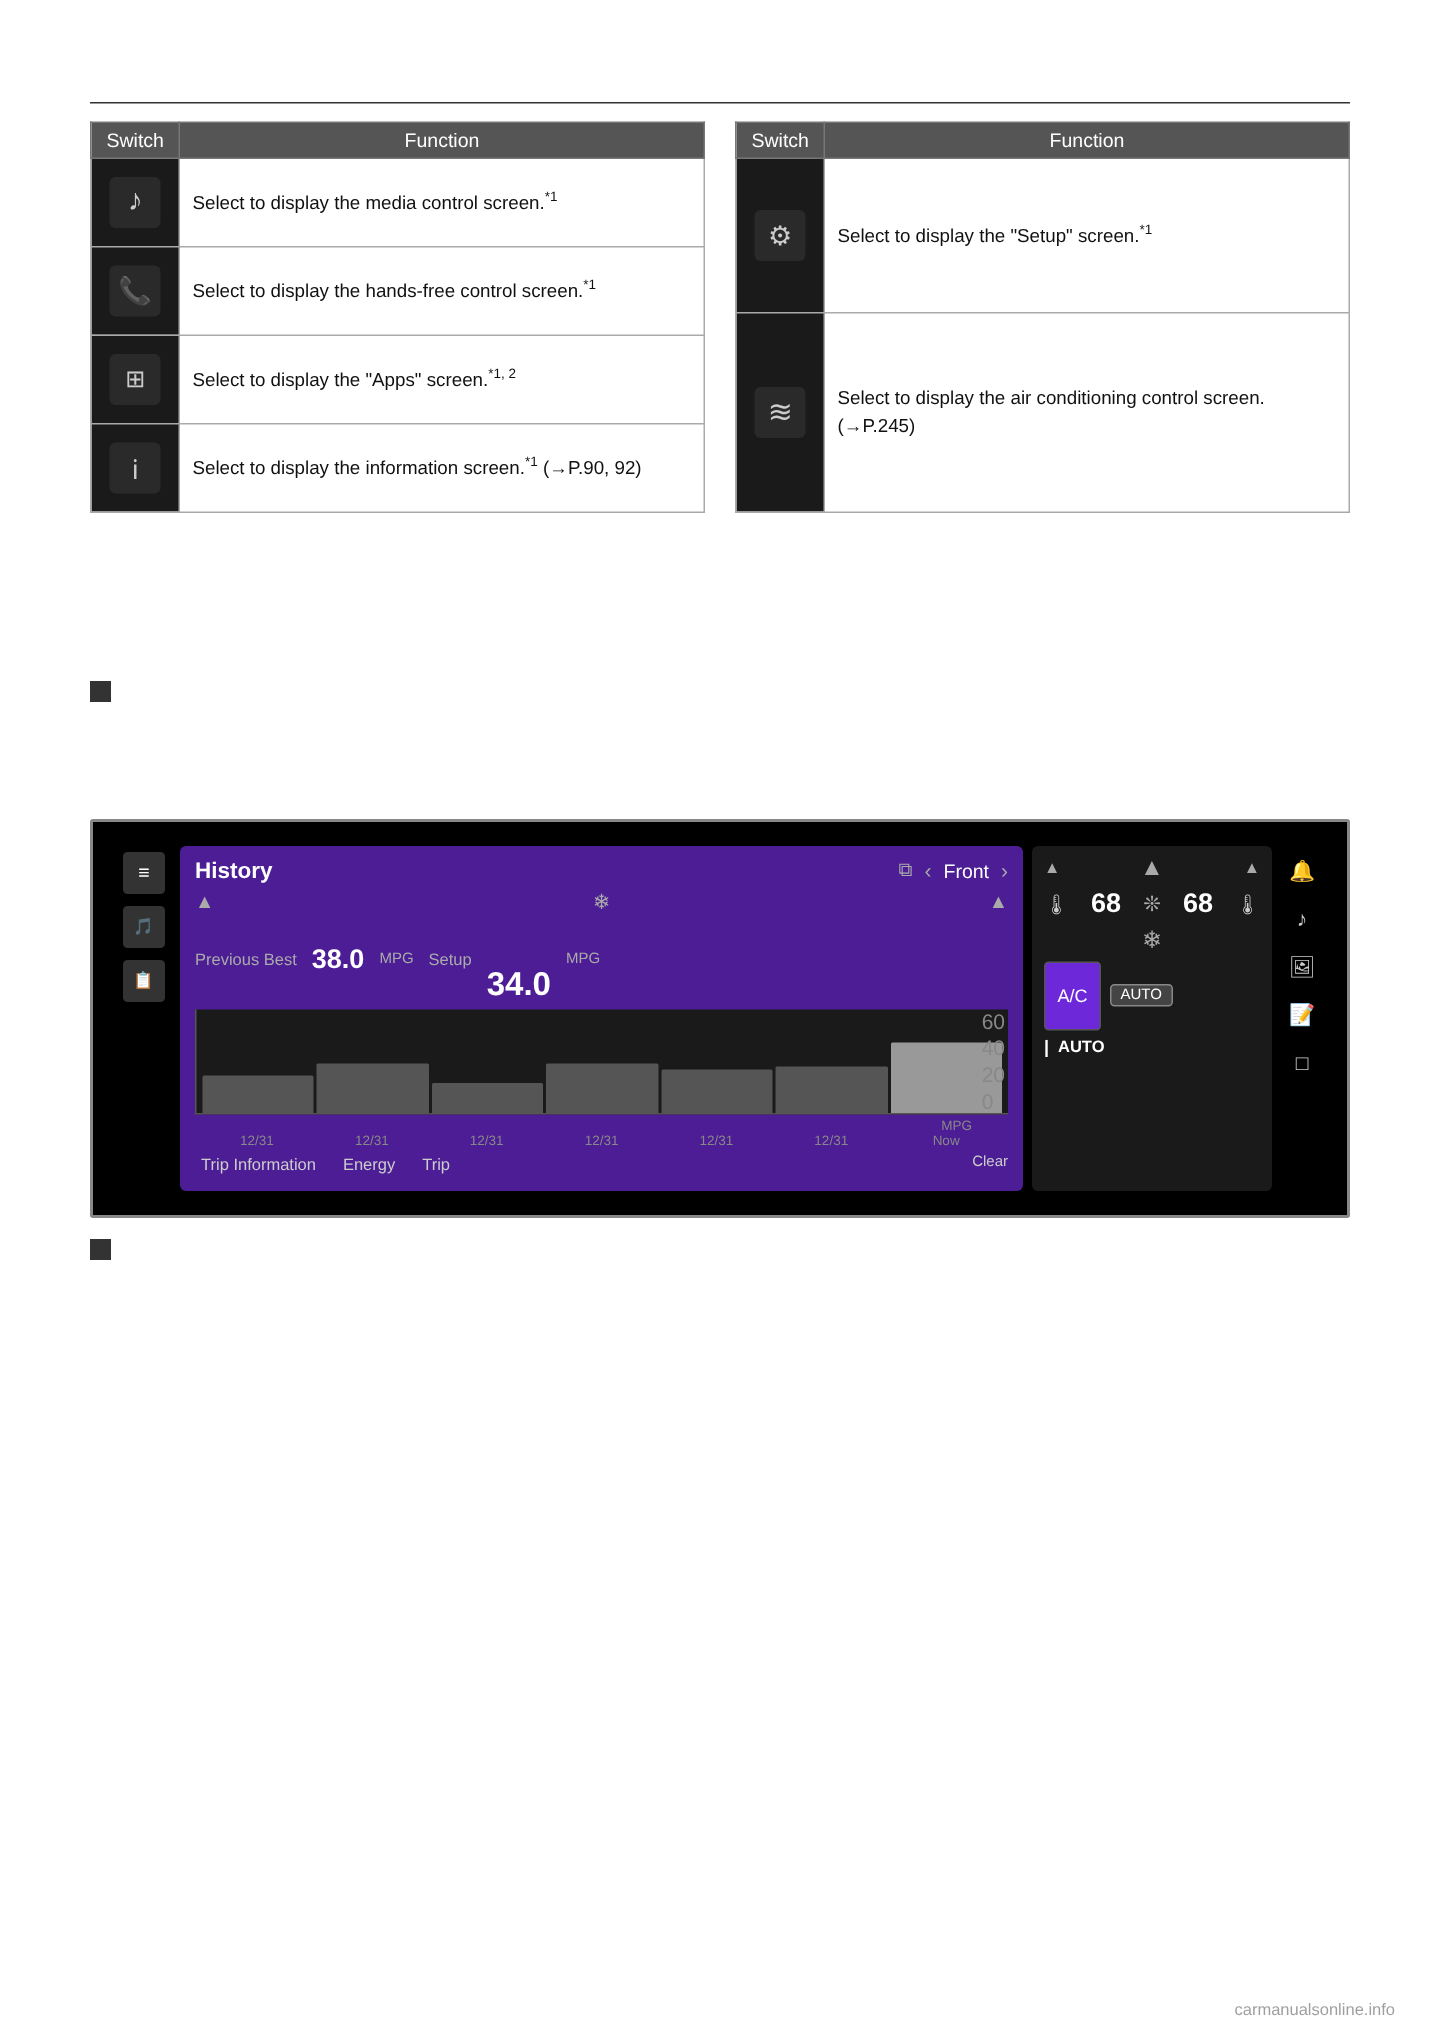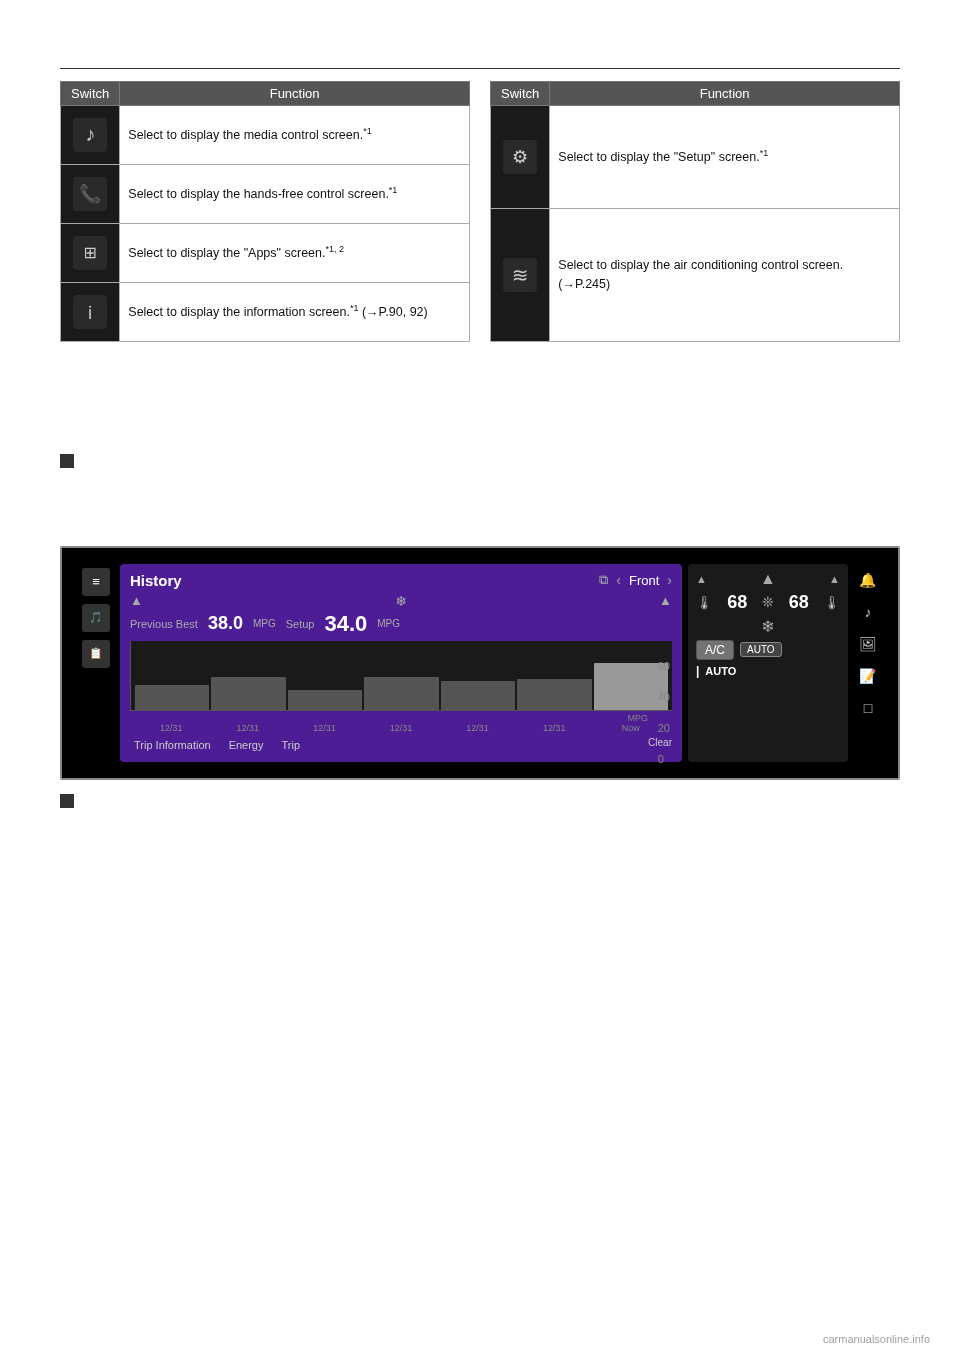--- a/index.html
+++ b/index.html
@@ -233,20 +233,21 @@
 
     .mpg-latest-label {
       color: #aaa;
       font-size: 11px;
     }
 
     .mpg-latest-val {
       color: #fff;
       font-size: 22px;
       font-weight: bold;
+      margin-top: 32px;
     }
 
     
     .bar-chart-area {
       display: flex;
       align-items: flex-end;
       gap: 2px;
       height: 70px;
       background: #1a1a1a;
       border-left: 1px solid #555;
@@ -284,22 +285,21 @@
       right: 2px;
       top: 0;
       bottom: 0;
       display: flex;
       flex-direction: column;
       justify-content: space-between;
     }
 
     .scale-mark {
       color: #888;
-      font-size: 11px;
-      margin-top: 19px;
+      font-size: 14px;
     }
 
     .screen-bottom-tabs {
       display: flex;
       gap: 10px;
       margin-top: 4px;
     }
 
     .screen-tab {
       color: #ccc;
@@ -337,24 +337,24 @@
       font-weight: bold;
     }
 
     .ac-controls-row {
       display: flex;
       align-items: center;
       gap: 6px;
     }
 
     .ac-button {
-      background: #737373;
+      background: #6d28d9;
       border: 1px solid #555;
       border-radius: 3px;
-      padding: 2px 8px;
+      padding: 15px 8px;
       color: #fff;
       font-size: 12px;
     }
 
     .ac-auto {
       background: #444;
       border: 1px solid #888;
       border-radius: 3px;
       padding: 1px 6px;
       color: #fff;

